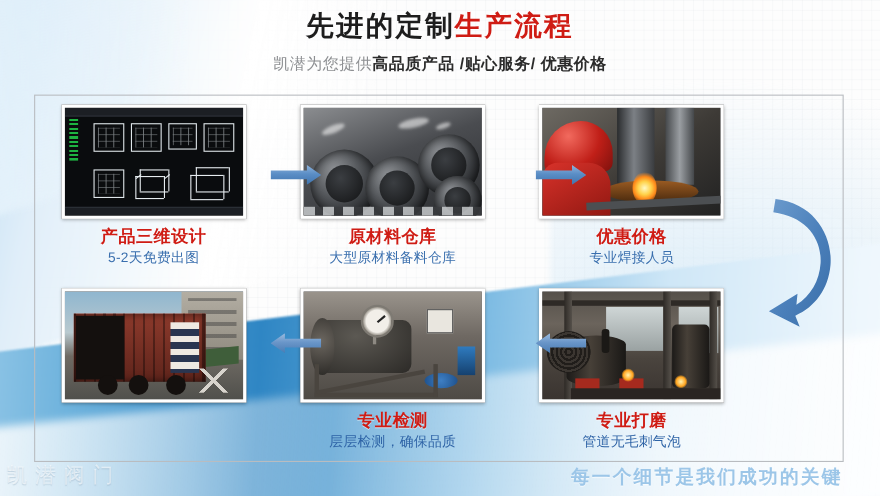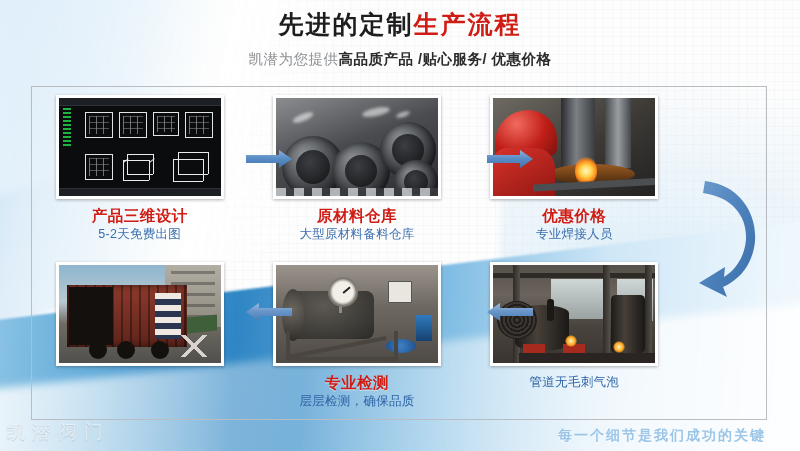--- a/index.html
+++ b/index.html
@@ -121,21 +121,21 @@
 
   .ar-1{left:246px;top:150px;}
   .ar-2{left:487px;top:150px;}
   .ar-3{left:487px;top:303px;}
   .ar-4{left:246px;top:303px;}
   .ar-curve{left:697px;top:175px;}
 
   
   .footer{
     position:absolute;right:34px;bottom:6px;
-    font-size:14px;font-weight:bold;letter-spacing:2px;
+    font-size:17px;font-weight:bold;letter-spacing:2px;
     color:#9cc6e8;
     text-shadow:0 1px 1px rgba(255,255,255,.75);
     white-space:nowrap;
     margin-left:28px;
   }
   .watermark{
     position:absolute;left:6px;bottom:6px;
     font-size:19px;letter-spacing:7px;
     color:rgba(255,255,255,.55);
     text-shadow:0 1px 1px rgba(120,150,175,.35);
@@ -393,20 +393,21 @@
           <div class="coil"></div>
           <div class="person"></div>
           <div class="red" style="left:30px;"></div>
           <div class="red" style="left:70px;"></div>
           <div class="spark" style="left:72px;bottom:16px;"></div>
           <div class="spark" style="left:120px;bottom:10px;"></div>
           <div style="position:absolute;left:26px;bottom:0;right:0;height:10px;background:#2a2522;"></div>
         </div>
       </div>
       <div class="cap">
+        <div class="c1">专业打磨</div>
         <div class="c2">管道无毛刺气泡</div>
       </div>
     </div>
   </div>
 
   <div class="arrow ar-1">
     <svg width="46" height="18" viewBox="0 0 46 18">
       <defs>
         <linearGradient id="gA" x1="0" y1="0" x2="0" y2="1">
           <stop offset="0" stop-color="#8fb4dc"></stop>

